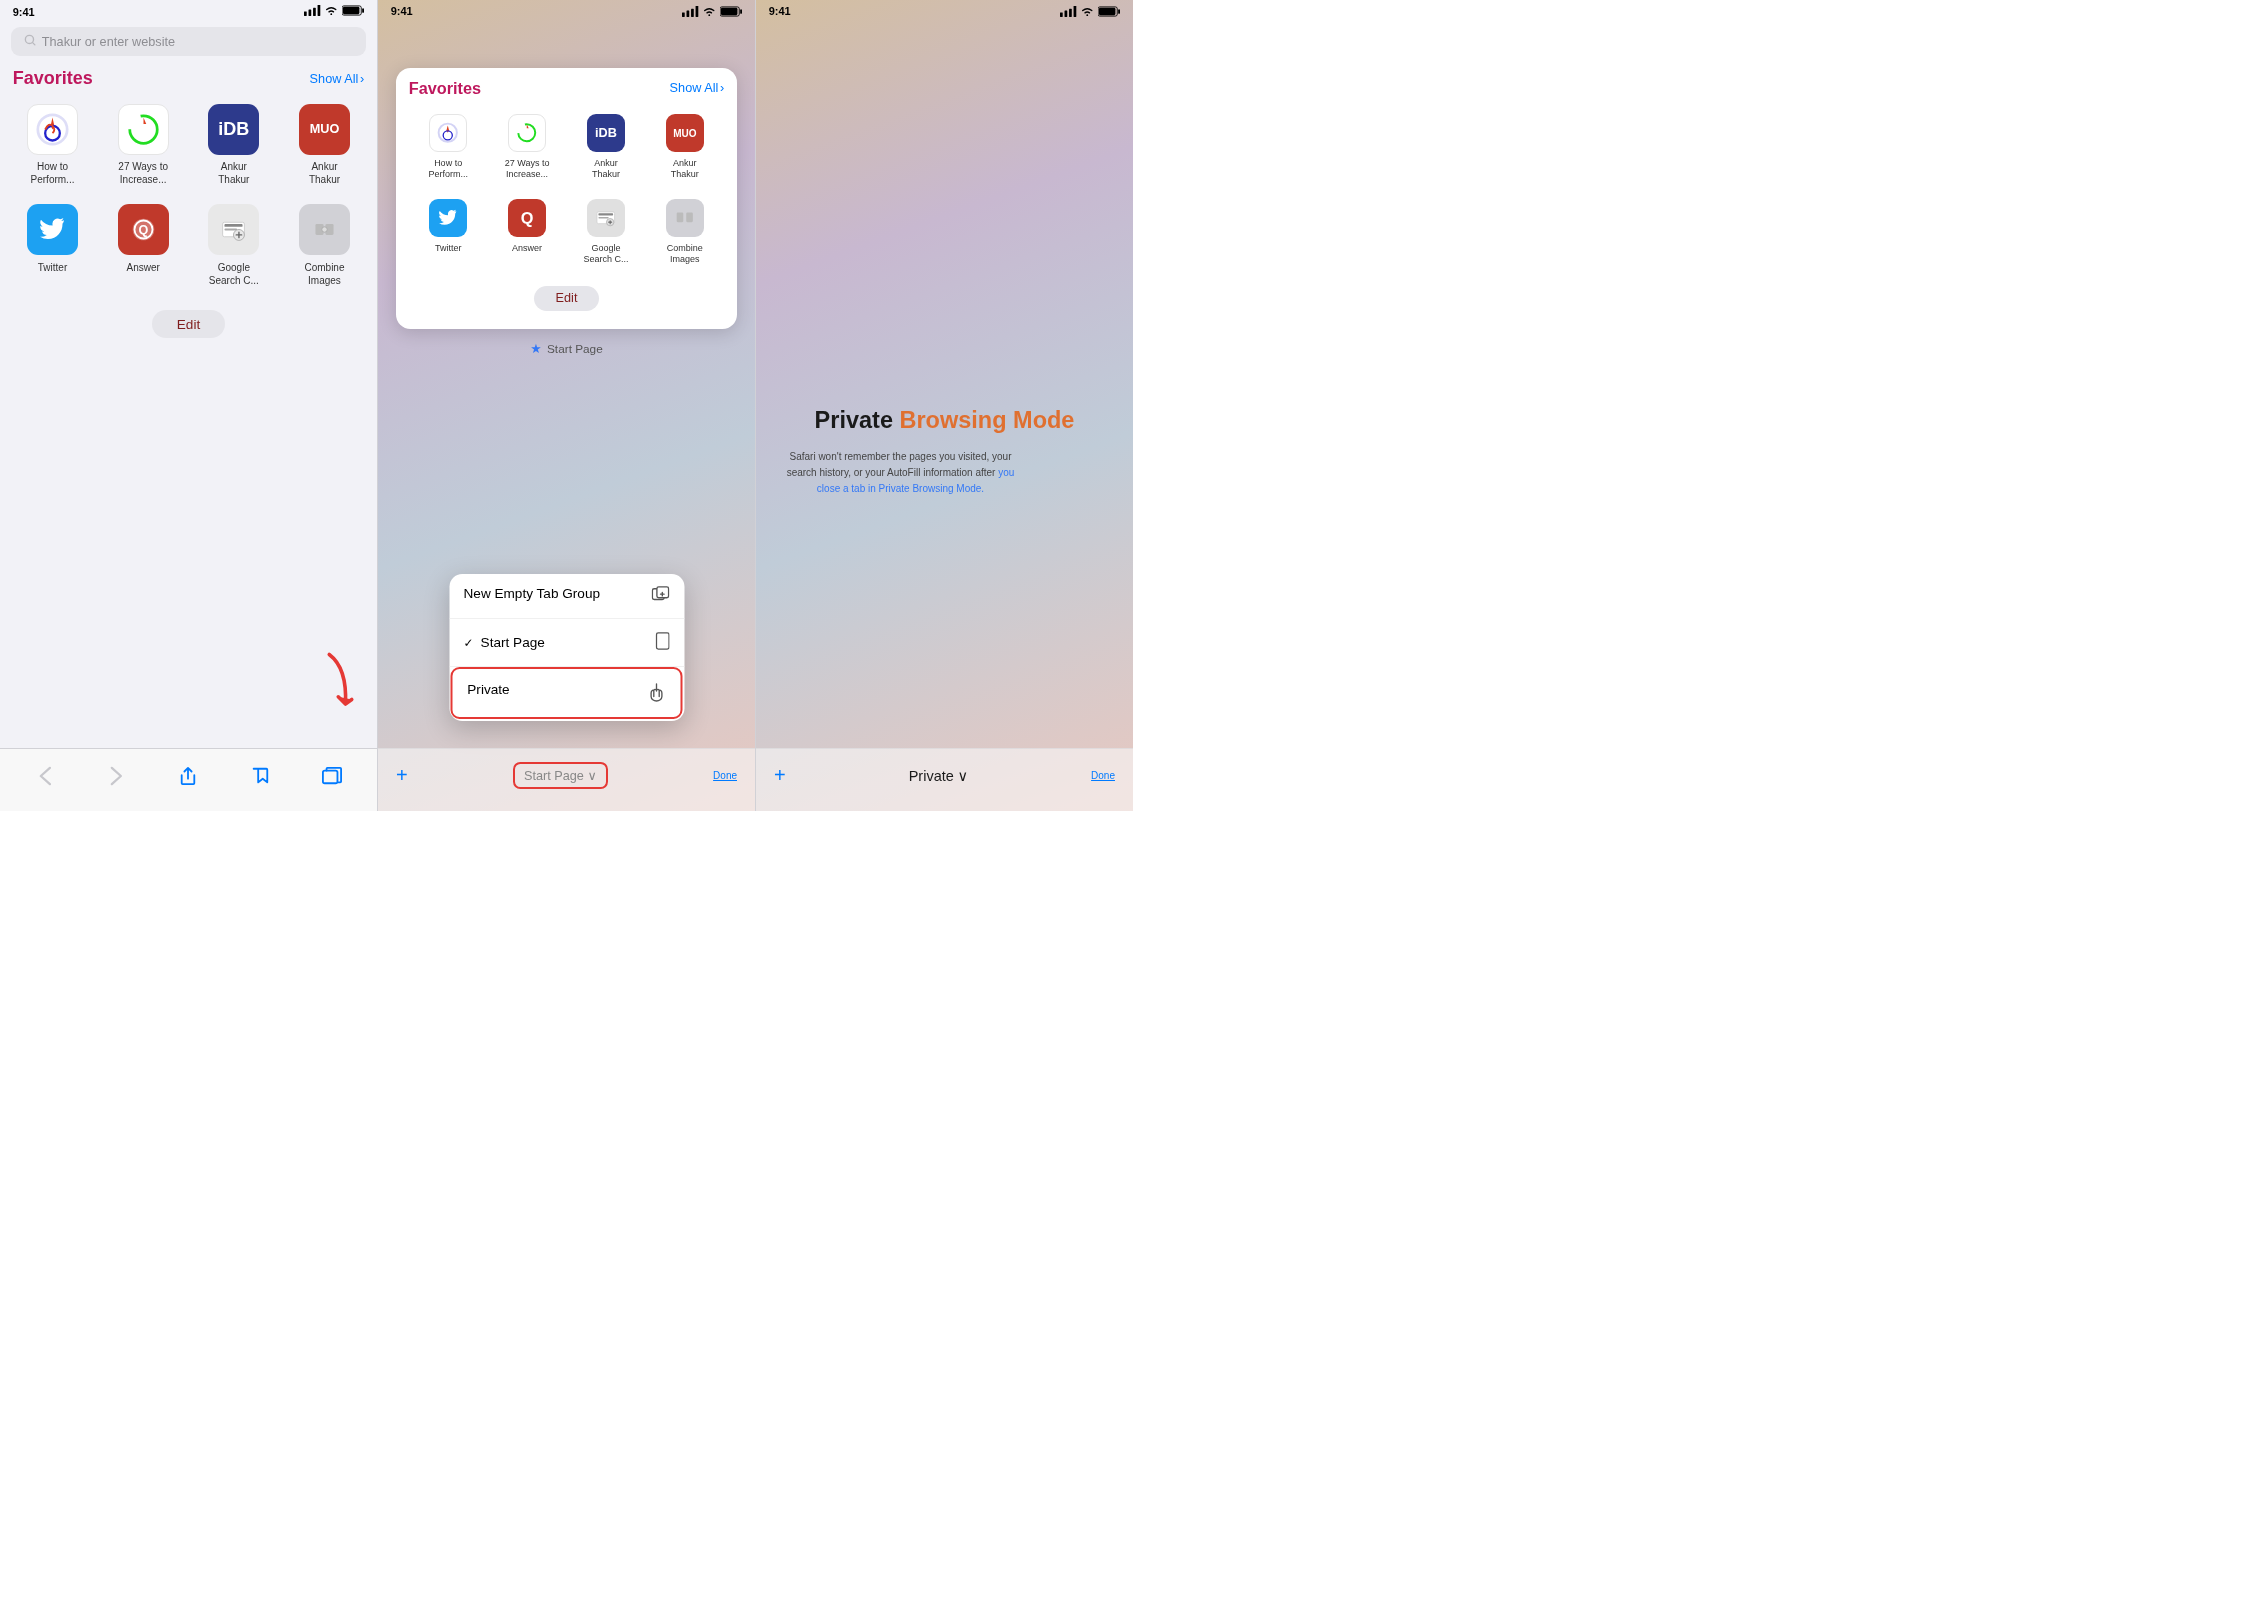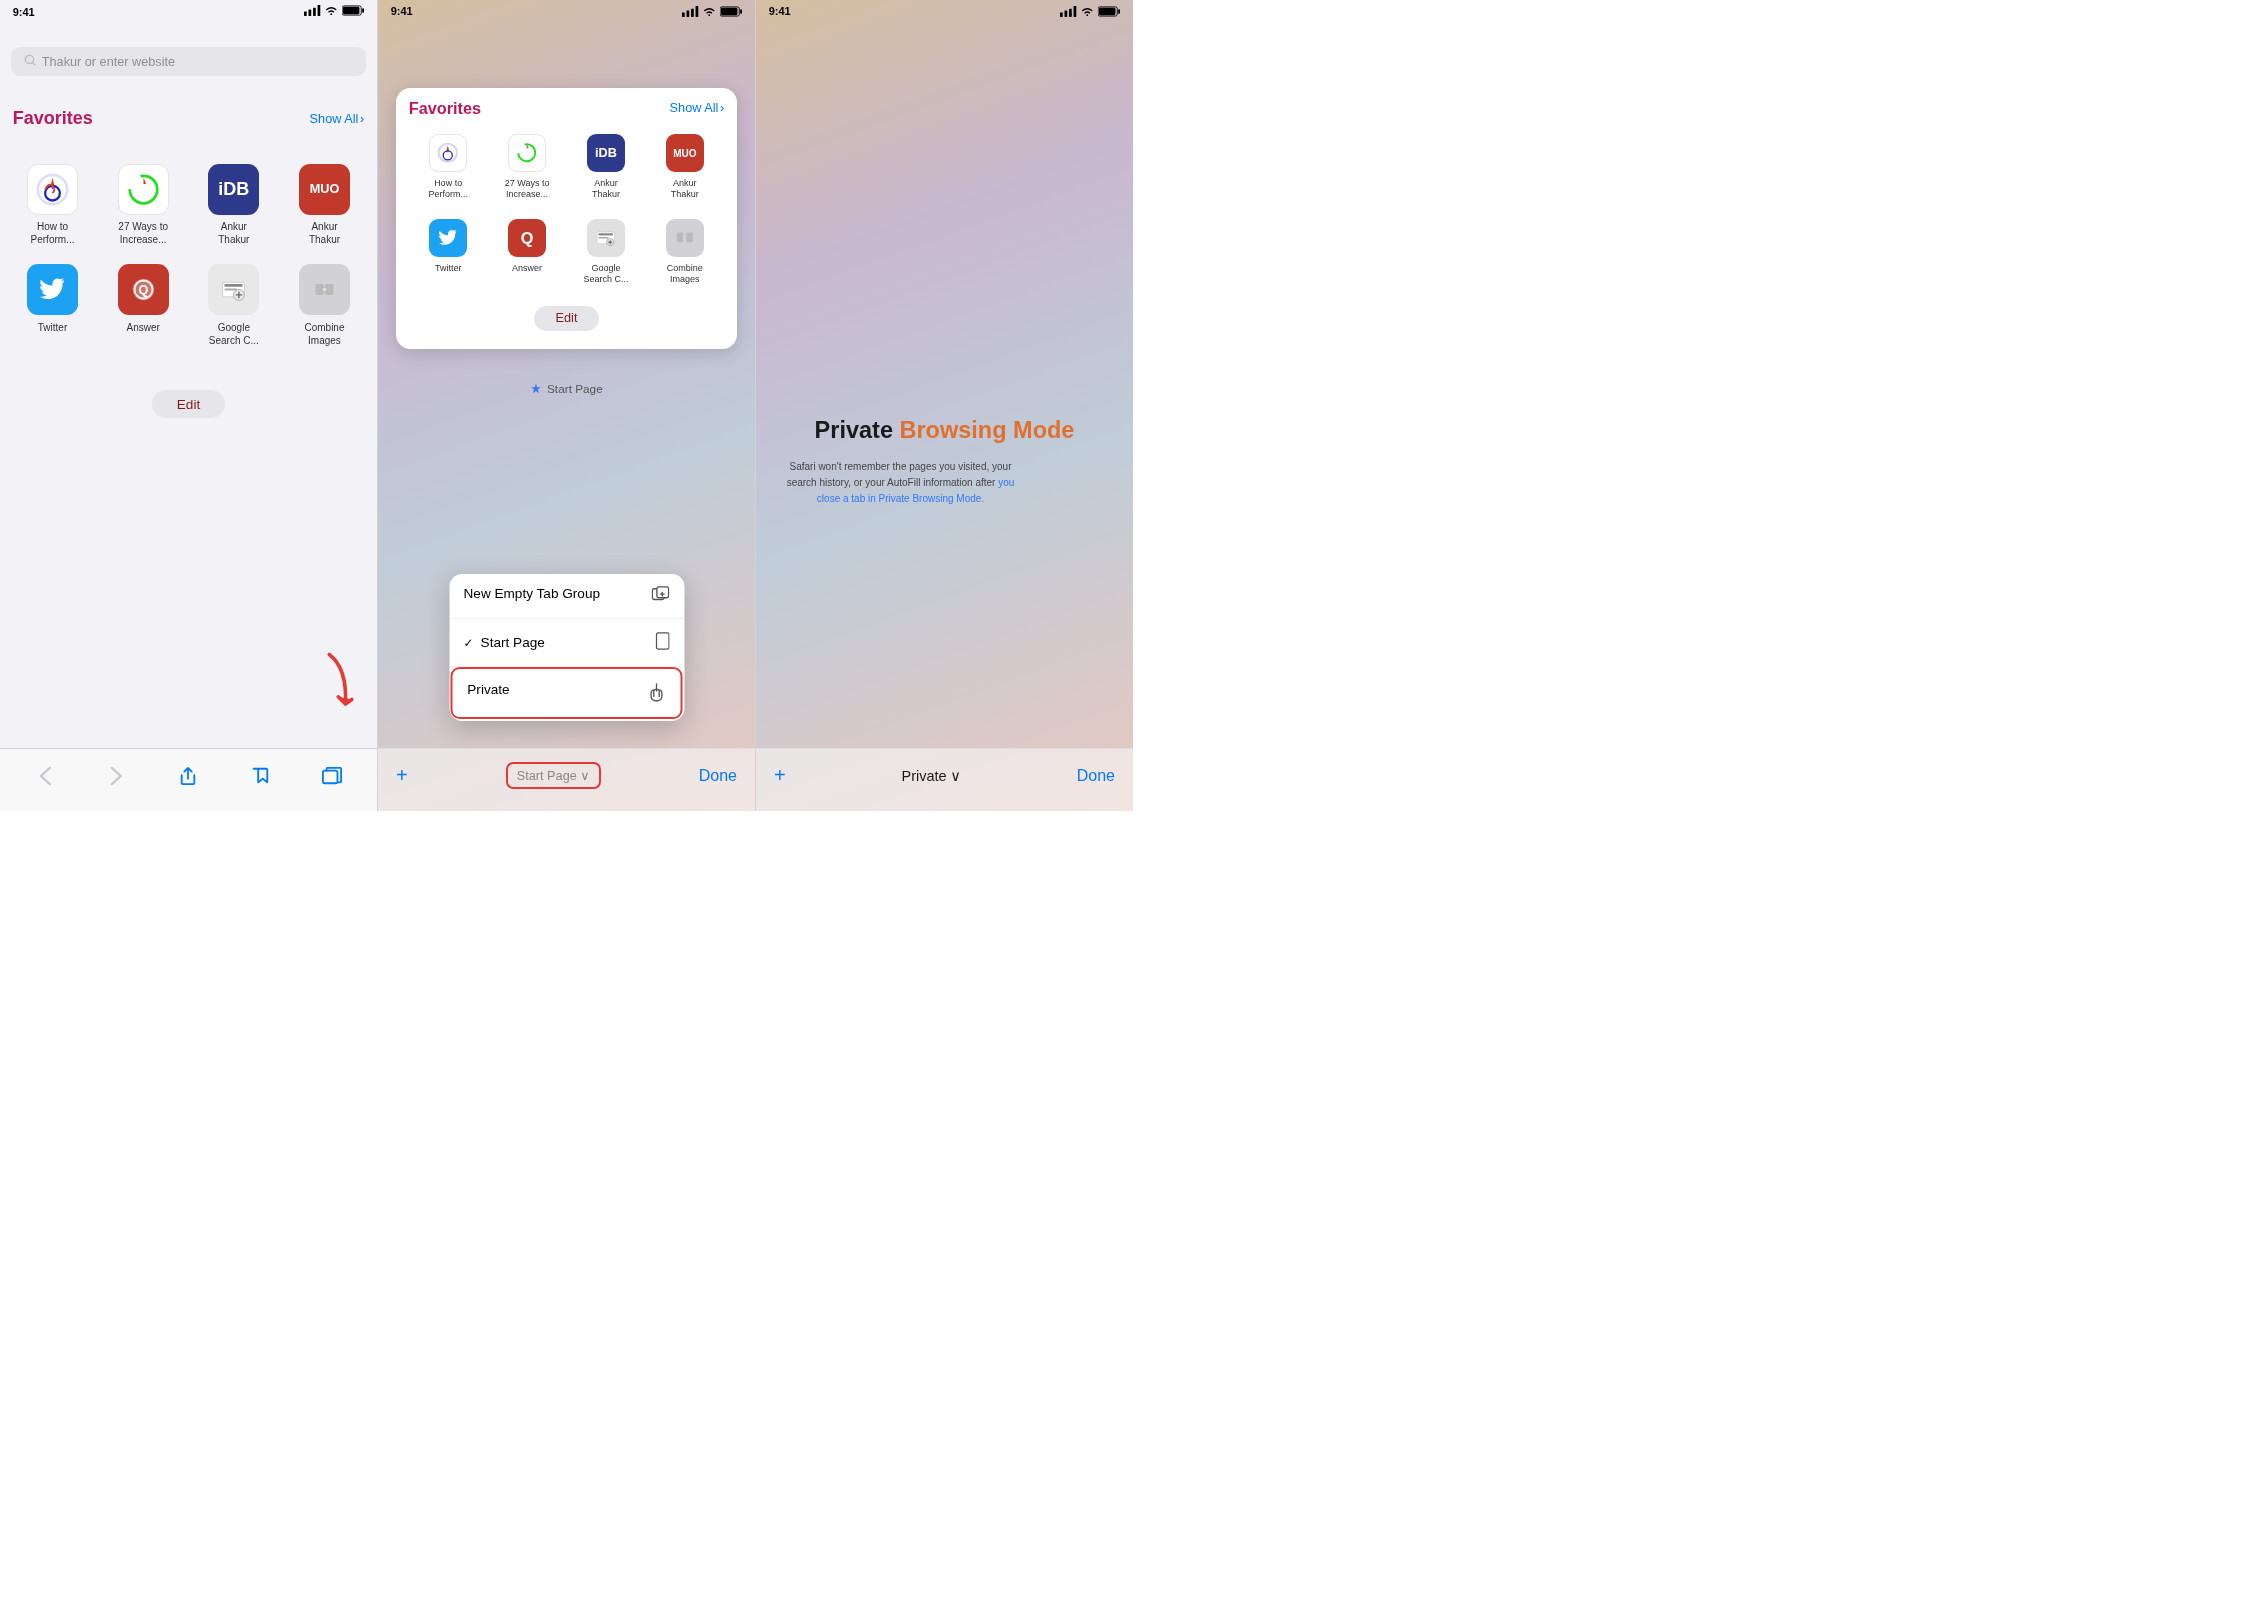--- a/index.html
+++ b/index.html
@@ -12,21 +12,20 @@
       overflow: hidden;
     }
 
     
     .panel {
       flex: 1;
       display: flex;
       flex-direction: column;
       position: relative;
       overflow: hidden;
-      gap: 20px;
     }
 
     
     .panel1 {
       background: #f2f2f7;
       border-right: 0.9px solid #d1d1d6;
     }
 
     .status-bar {
       display: flex;
@@ -226,21 +225,21 @@
     .start-page-btn {
       font-size: 12.7px;
       color: #888;
       border: 2.3px solid #e53935;
       border-radius: 7.2px;
       padding: 3.6px 9px;
       display: flex;
       align-items: center;
       gap: 3.6px;
     }
-    .done-btn { font-size: 16px; color: #007aff; font-weight: 400; }
+    .done-btn { font-size: 10px; color: #007aff; font-weight: 400; text-decoration: underline; }
     .plus-btn { font-size: 20px; color: #007aff; }
 
     
     .panel3 {
       background: linear-gradient(160deg, #d4bfa0 0%, #c8b8d0 30%, #c0ccd8 60%, #e8c8c0 100%);
     }
 
     .private-content {
       display: flex;
       flex-direction: column;

